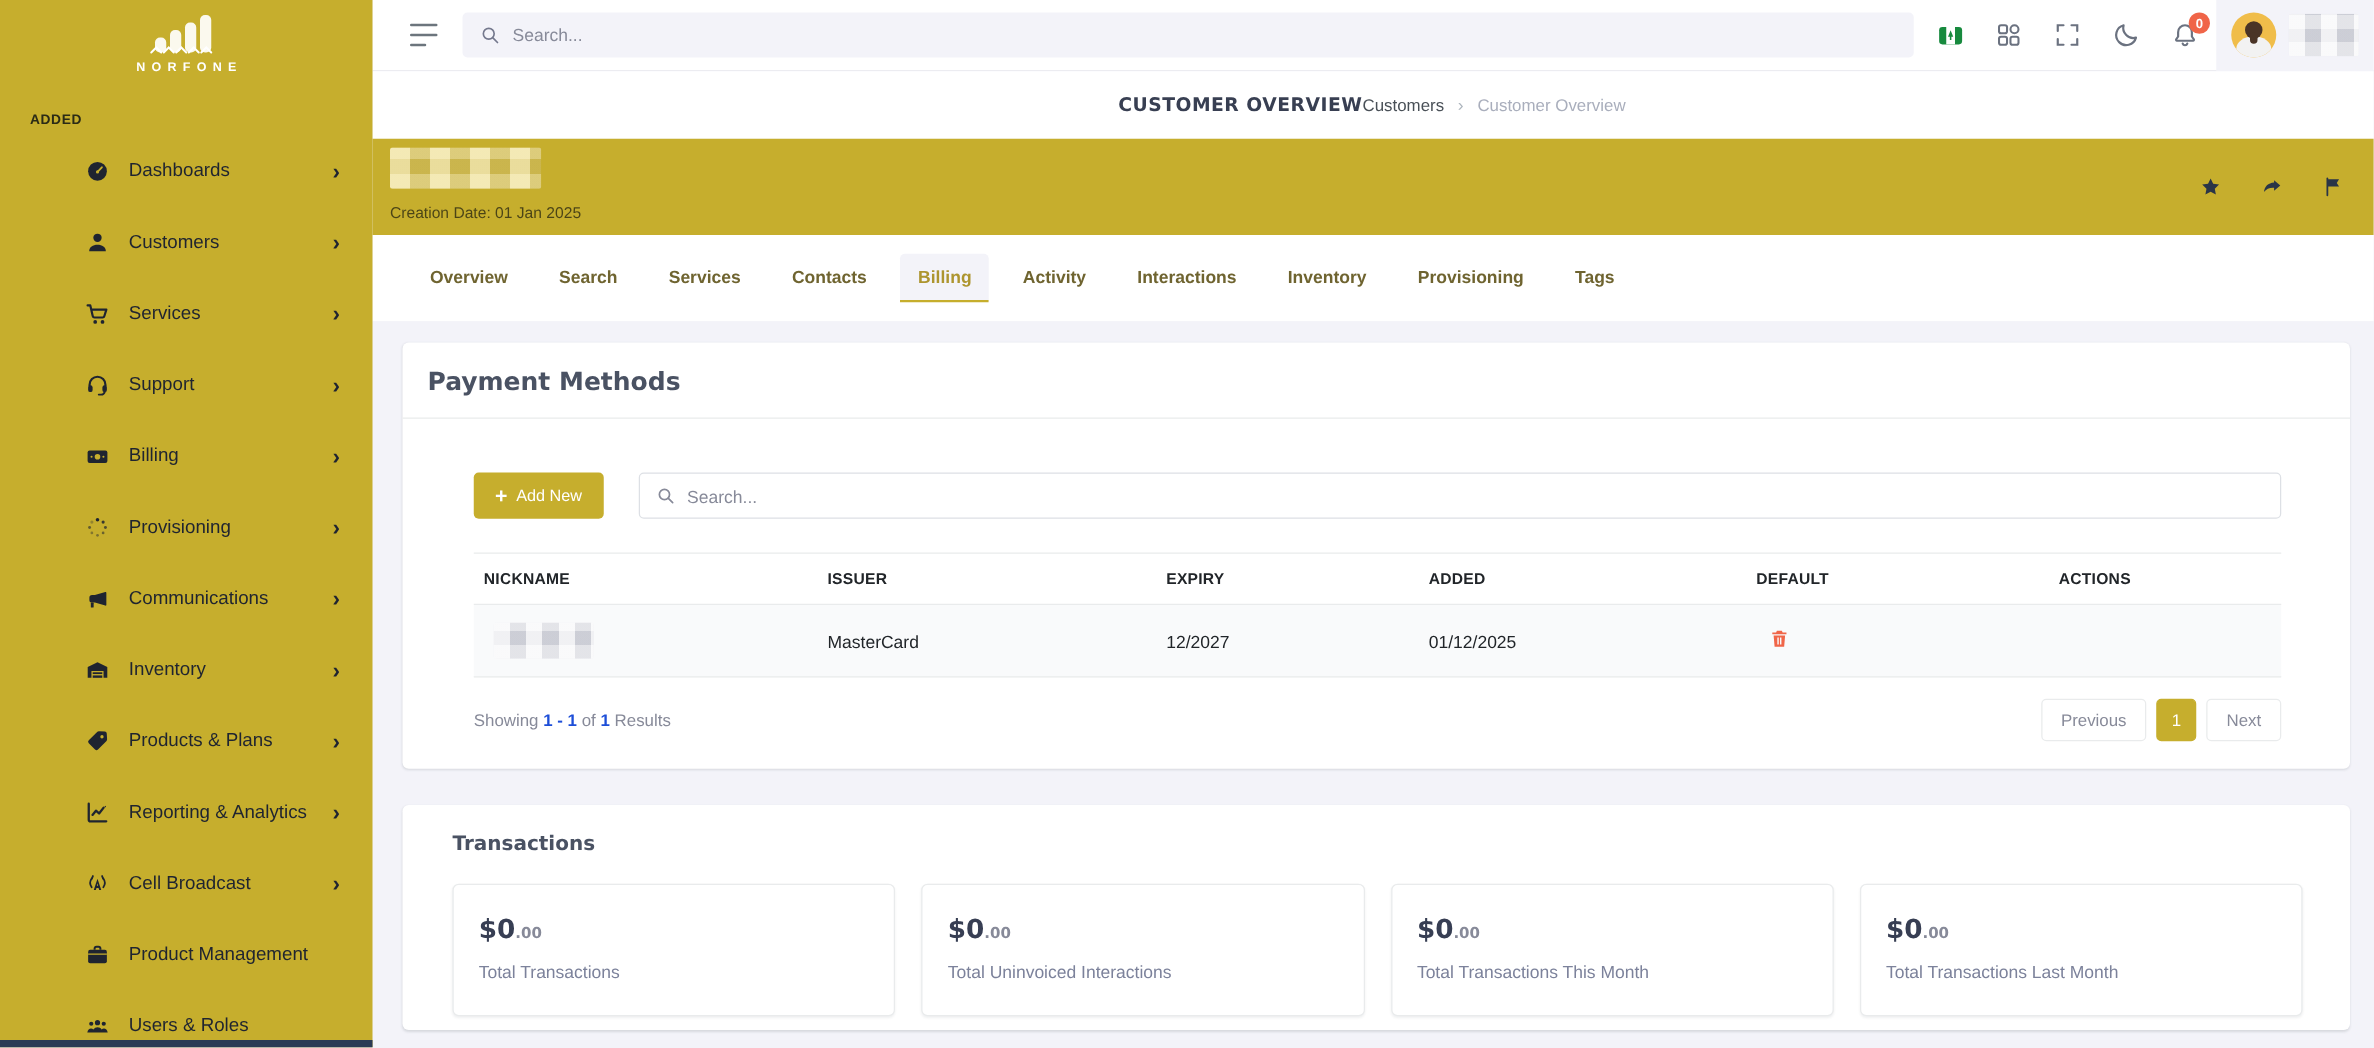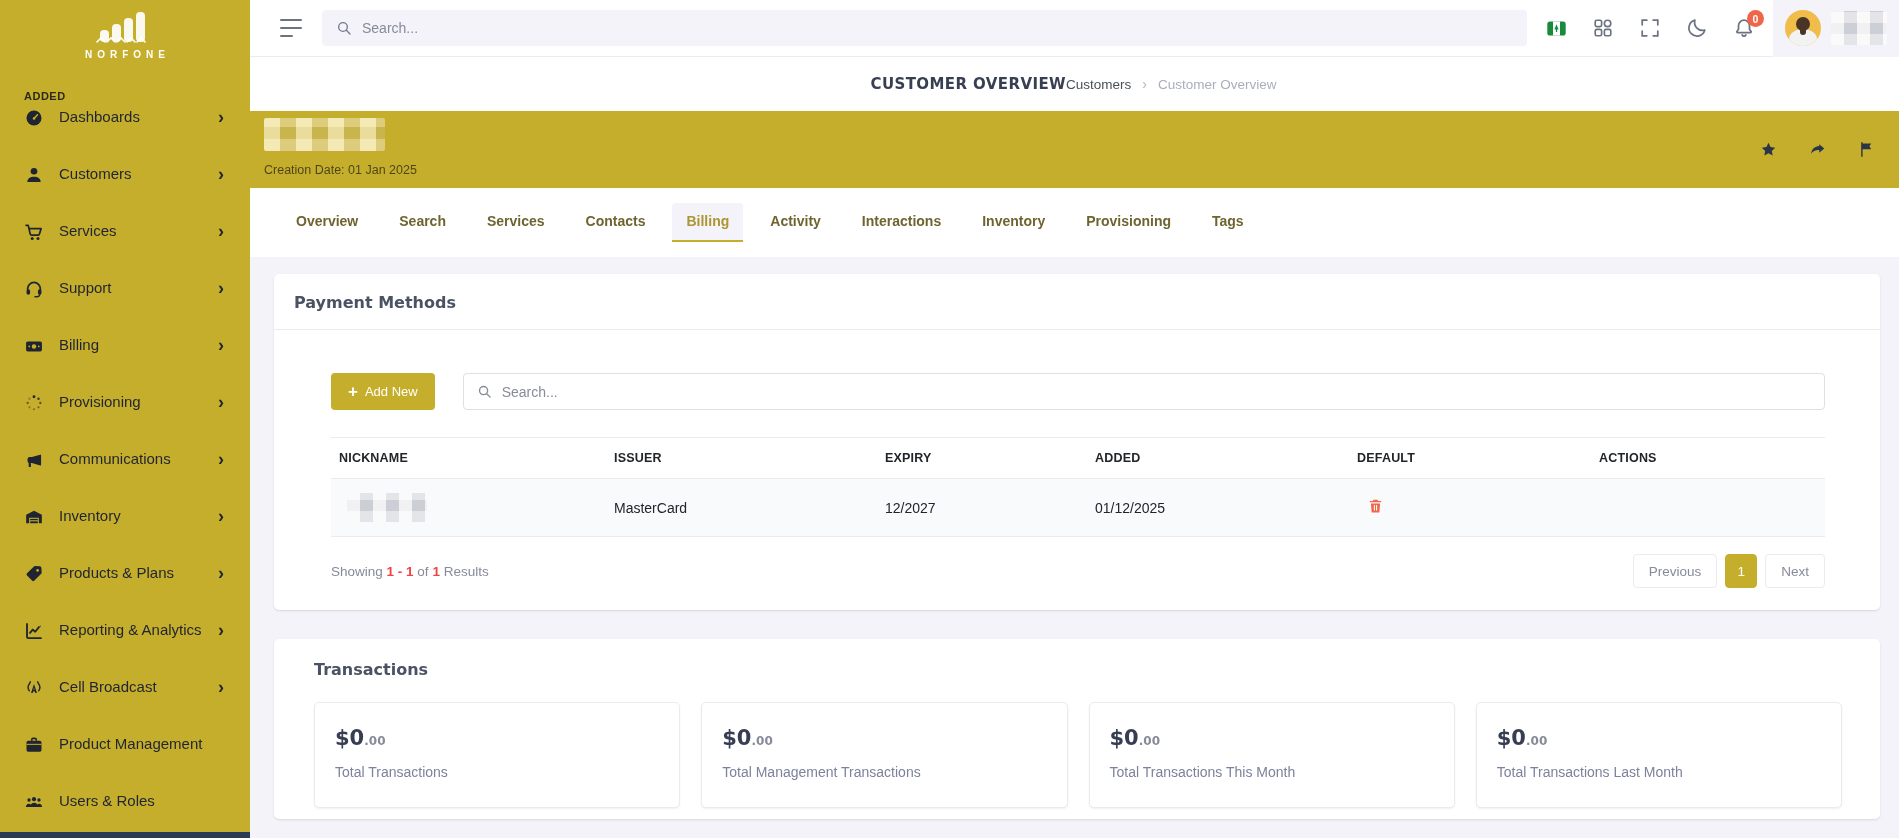--- a/index.html
+++ b/index.html
@@ -1,27 +1,27 @@
 <!DOCTYPE html>
 <html><head>
 <meta charset="utf-8">
 <style>
   * { margin:0; padding:0; box-sizing:border-box; }
   html,body { width:1899px; height:838px; overflow:hidden; }
   body { font-family:"Liberation Sans", sans-serif; background:#F3F3F9; color:#212529; }
   .app { display:flex; width:1899px; height:838px; }
 
   
-  .sidebar { position:relative; width:250px; flex-shrink:0; background:#C6AE2D; display:flex; flex-direction:column; }
+  .sidebar { position:relative; width:298px; flex-shrink:0; background:#C6AE2D; display:flex; flex-direction:column; }
   .logo { padding-top:8px; text-align:center; cursor:pointer; }
   .logo svg { display:block; margin:0 auto; }
   .logo-text { font-size:10px; font-weight:bold; letter-spacing:5px; color:#FFFFFF; margin-top:1px; padding-left:5px; }
   .menu-label { padding:30px 24px 6px 24px; font-size:11px; font-weight:bold; color:#2B2B16; letter-spacing:0.5px; }
   .nav { flex:1; }
-  .nav-item { display:flex; align-items:flex-start; height:57px; padding:0 26px 0 24px; color:#1F2430; cursor:pointer; }
+  .nav-item { display:flex; align-items:center; height:57px; padding:0 26px 0 24px; color:#1F2430; cursor:pointer;margin-left:44px; }
   .nav-item .nicon { width:20px; height:20px; margin-right:15px; flex-shrink:0; color:#1F2430; }
   .nav-item .nicon svg { width:20px; height:20px; display:block; }
   .nav-item .nlabel { flex:1; font-size:15px; }
   .nav-item .nchev { font-size:18px; line-height:1; color:#1F2430; font-weight:bold; }
   .sidebar-strip { position:absolute; left:0; bottom:0; width:100%; height:6px; background:#2B3A55; }
 
   
   .main { flex:1; display:flex; flex-direction:column; min-width:0; }
 
   .topbar { height:57px; background:#FFFFFF; border-bottom:1px solid #ECECF1; display:flex; align-items:center; padding-left:30px; flex-shrink:0; }
@@ -75,42 +75,42 @@
   .tabs-strip { background:#FFFFFF; height:69px; padding:15px 0 0 32px; display:flex; gap:13px; flex-shrink:0; }
   .tab { padding:10px 14px 10px 14px; font-size:14px; font-weight:600; color:#6F6430; border-radius:4px; cursor:pointer; height:39px; }
   .tab.active { background:#F3F3F9; color:#AD952F; border-bottom:2.5px solid #C6AE2D; border-radius:4px 4px 0 0; }
 
   
   .content { flex:1; background:#F3F3F9; padding:17px 19px 0 24px; overflow:hidden; }
   .card { background:#FFFFFF; border-radius:5px; box-shadow:0 1px 2px rgba(56,65,74,0.15); }
 
   .pm-card { margin-bottom:29px; }
   .card-header { padding:19px 20px 17px 20px; border-bottom:1px solid #E9EBEC; }
-  .card-title { font-family:"DejaVu Sans", sans-serif; font-size:16px; font-weight:600; color:#4A5263; }
+  .card-title { font-family:"DejaVu Sans", sans-serif; font-size:20px; font-weight:600; color:#4A5263; }
   .pm-body { padding:43px 55px 22px 57px; }
   .toolbar { display:flex; gap:28px; margin-bottom:27px; }
   .add-btn { height:37px; background:#C6AE2D; border:none; border-radius:4px; color:#FFFFFF; font-size:13px; font-family:"Liberation Sans", sans-serif; display:flex; align-items:center; gap:7px; padding:0 17px; cursor:pointer; }
   .add-btn .plus { font-size:17px; font-weight:bold; line-height:1; }
   .search-box { flex:1; height:37px; border:1px solid #DDE0E5; border-radius:4px; display:flex; align-items:center; gap:10px; padding:0 13px; background:#fff; }
   .search-box svg { width:15px; height:15px; color:#878A99; flex-shrink:0; }
   .search-box input { border:none; outline:none; font-size:14px; color:#495057; width:100%; background:transparent; font-family:"Liberation Sans", sans-serif; }
   .search-box input::placeholder { color:#878A99; }
 
   .pm-row { display:grid; grid-template-columns:275px 271px 210px 262px 242px 1fr; align-items:center; }
   .pm-head { border-top:1px solid #E9EBEC; border-bottom:1px solid #E9EBEC; }
   .pm-head > div { padding:13px 8px; font-size:12.5px; font-weight:bold; color:#212529; letter-spacing:0.2px; }
   .pm-data { background:#F9FAFB; border-bottom:1px solid #E9EBEC; }
   .pm-data > div { padding:14px 8px; font-size:14px; color:#212529; }
   .nick-blur { width:80px; height:29px; margin-left:8px; }
   .trash-btn { width:17px; height:18px; color:#F06548; cursor:pointer; margin-left:10px; }
   .trash-btn svg { width:17px; height:18px; display:block; }
 
   .table-footer { display:flex; justify-content:space-between; align-items:center; margin-top:17px; }
   .results { font-size:13.5px; color:#878A99; }
-  .results b { color:#ef4444; }
+  .results b { color:#1d4ed8; }
   .pagination { display:flex; gap:8px; align-items:center; }
   .page-btn { height:34px; border:1px solid #E9EBEC; background:#FFFFFF; border-radius:4px; color:#878A99; font-size:13.5px; display:flex; align-items:center; justify-content:center; padding:0 15px; cursor:pointer; font-family:"Liberation Sans", sans-serif; }
   .page-btn.active { background:#C6AE2D; border-color:#C6AE2D; color:#FFFFFF; width:32px; padding:0; }
 
   
   .trans-card { padding:21px 38px 0 40px; height:180px; overflow:hidden; }
   .trans-title { font-family:"DejaVu Sans", sans-serif; font-size:16px; font-weight:600; color:#4A5263; margin-bottom:23px; }
   .stats-grid { display:grid; grid-template-columns:repeat(4, 1fr); gap:21px;border-radius:22px; }
   .stat-card { background:#FFFFFF; border:1px solid #E9EBEC; border-radius:5px; padding:23px 20px 27px 20px; box-shadow:0 1px 2px rgba(56,65,74,0.08); }
   .stat-amount { font-family:"DejaVu Sans", sans-serif; font-size:21px; font-weight:bold; color:#373E53; }
@@ -492,21 +492,21 @@
         <div class="trans-title">Transactions</div>
         <div class="stats-grid">
 
           <div class="stat-card">
             <div class="stat-amount"><span>$0</span><span class="stat-cents">.00</span></div>
             <div class="stat-label">Total Transactions</div>
           </div>
 
           <div class="stat-card">
             <div class="stat-amount"><span>$0</span><span class="stat-cents">.00</span></div>
-            <div class="stat-label">Total Management Transactions</div>
+            <div class="stat-label">Total Uninvoiced Interactions</div>
           </div>
 
           <div class="stat-card">
             <div class="stat-amount"><span>$0</span><span class="stat-cents">.00</span></div>
             <div class="stat-label">Total Transactions This Month</div>
           </div>
 
           <div class="stat-card">
             <div class="stat-amount"><span>$0</span><span class="stat-cents">.00</span></div>
             <div class="stat-label">Total Transactions Last Month</div>

